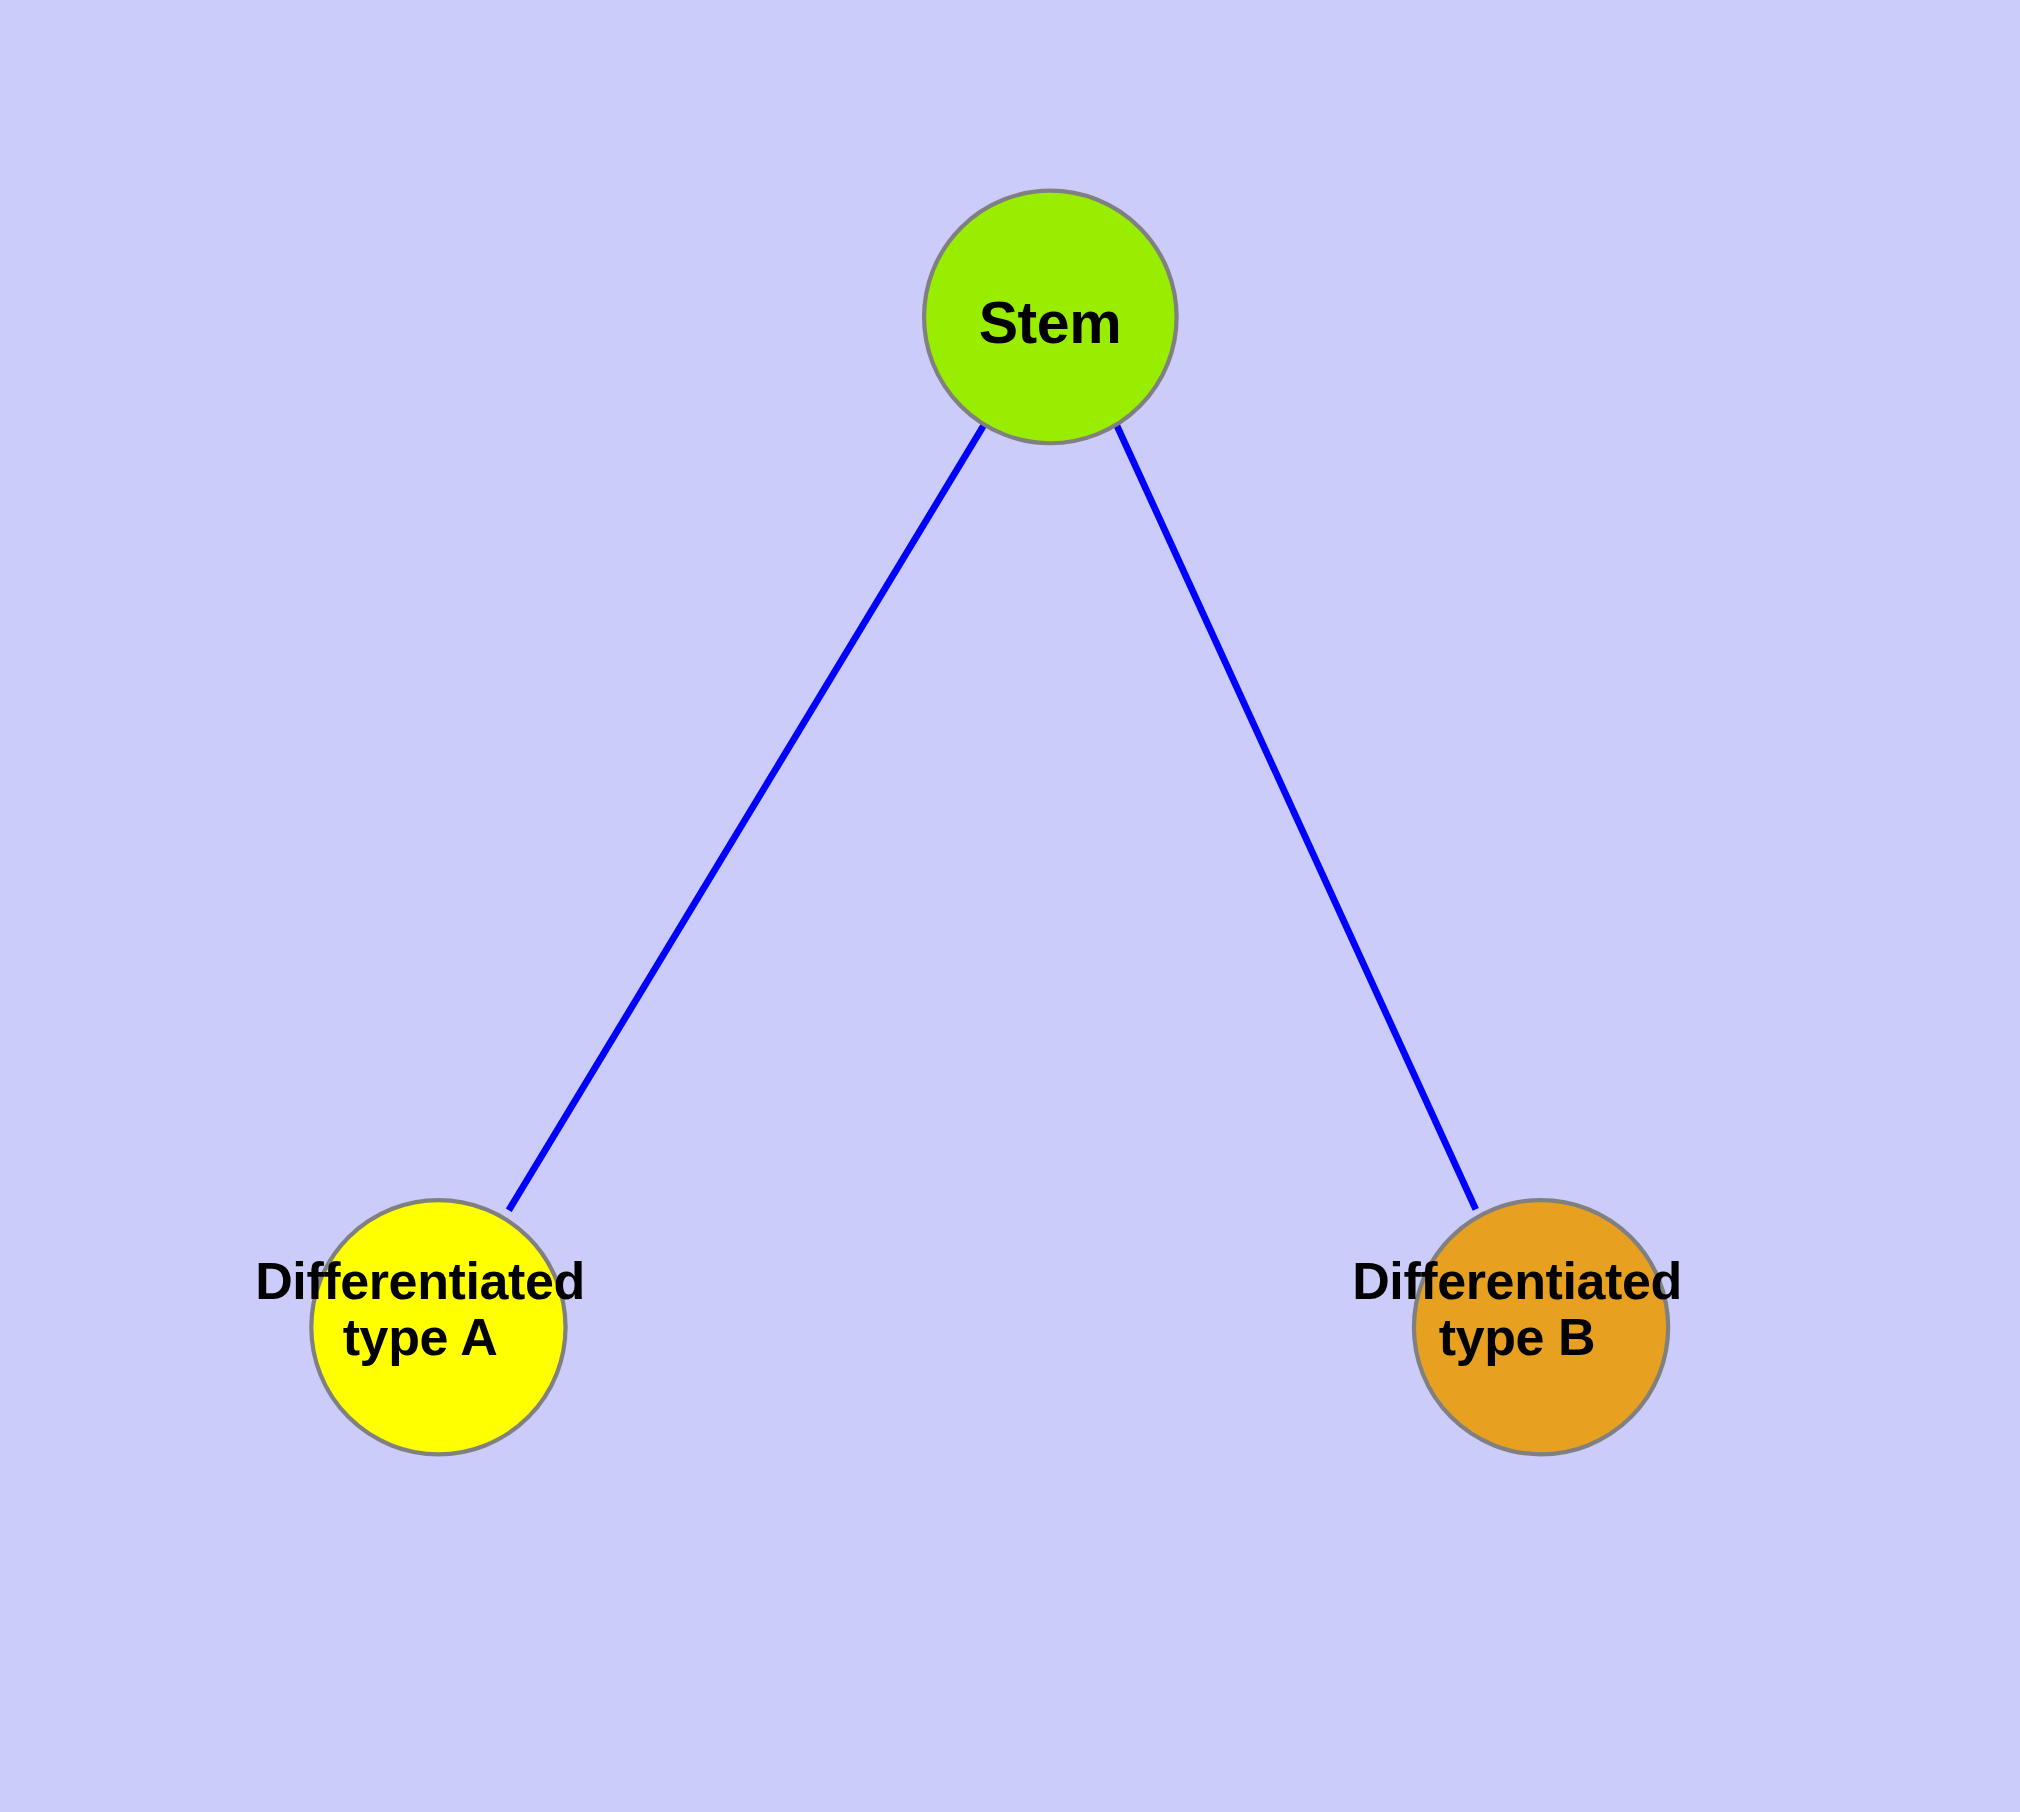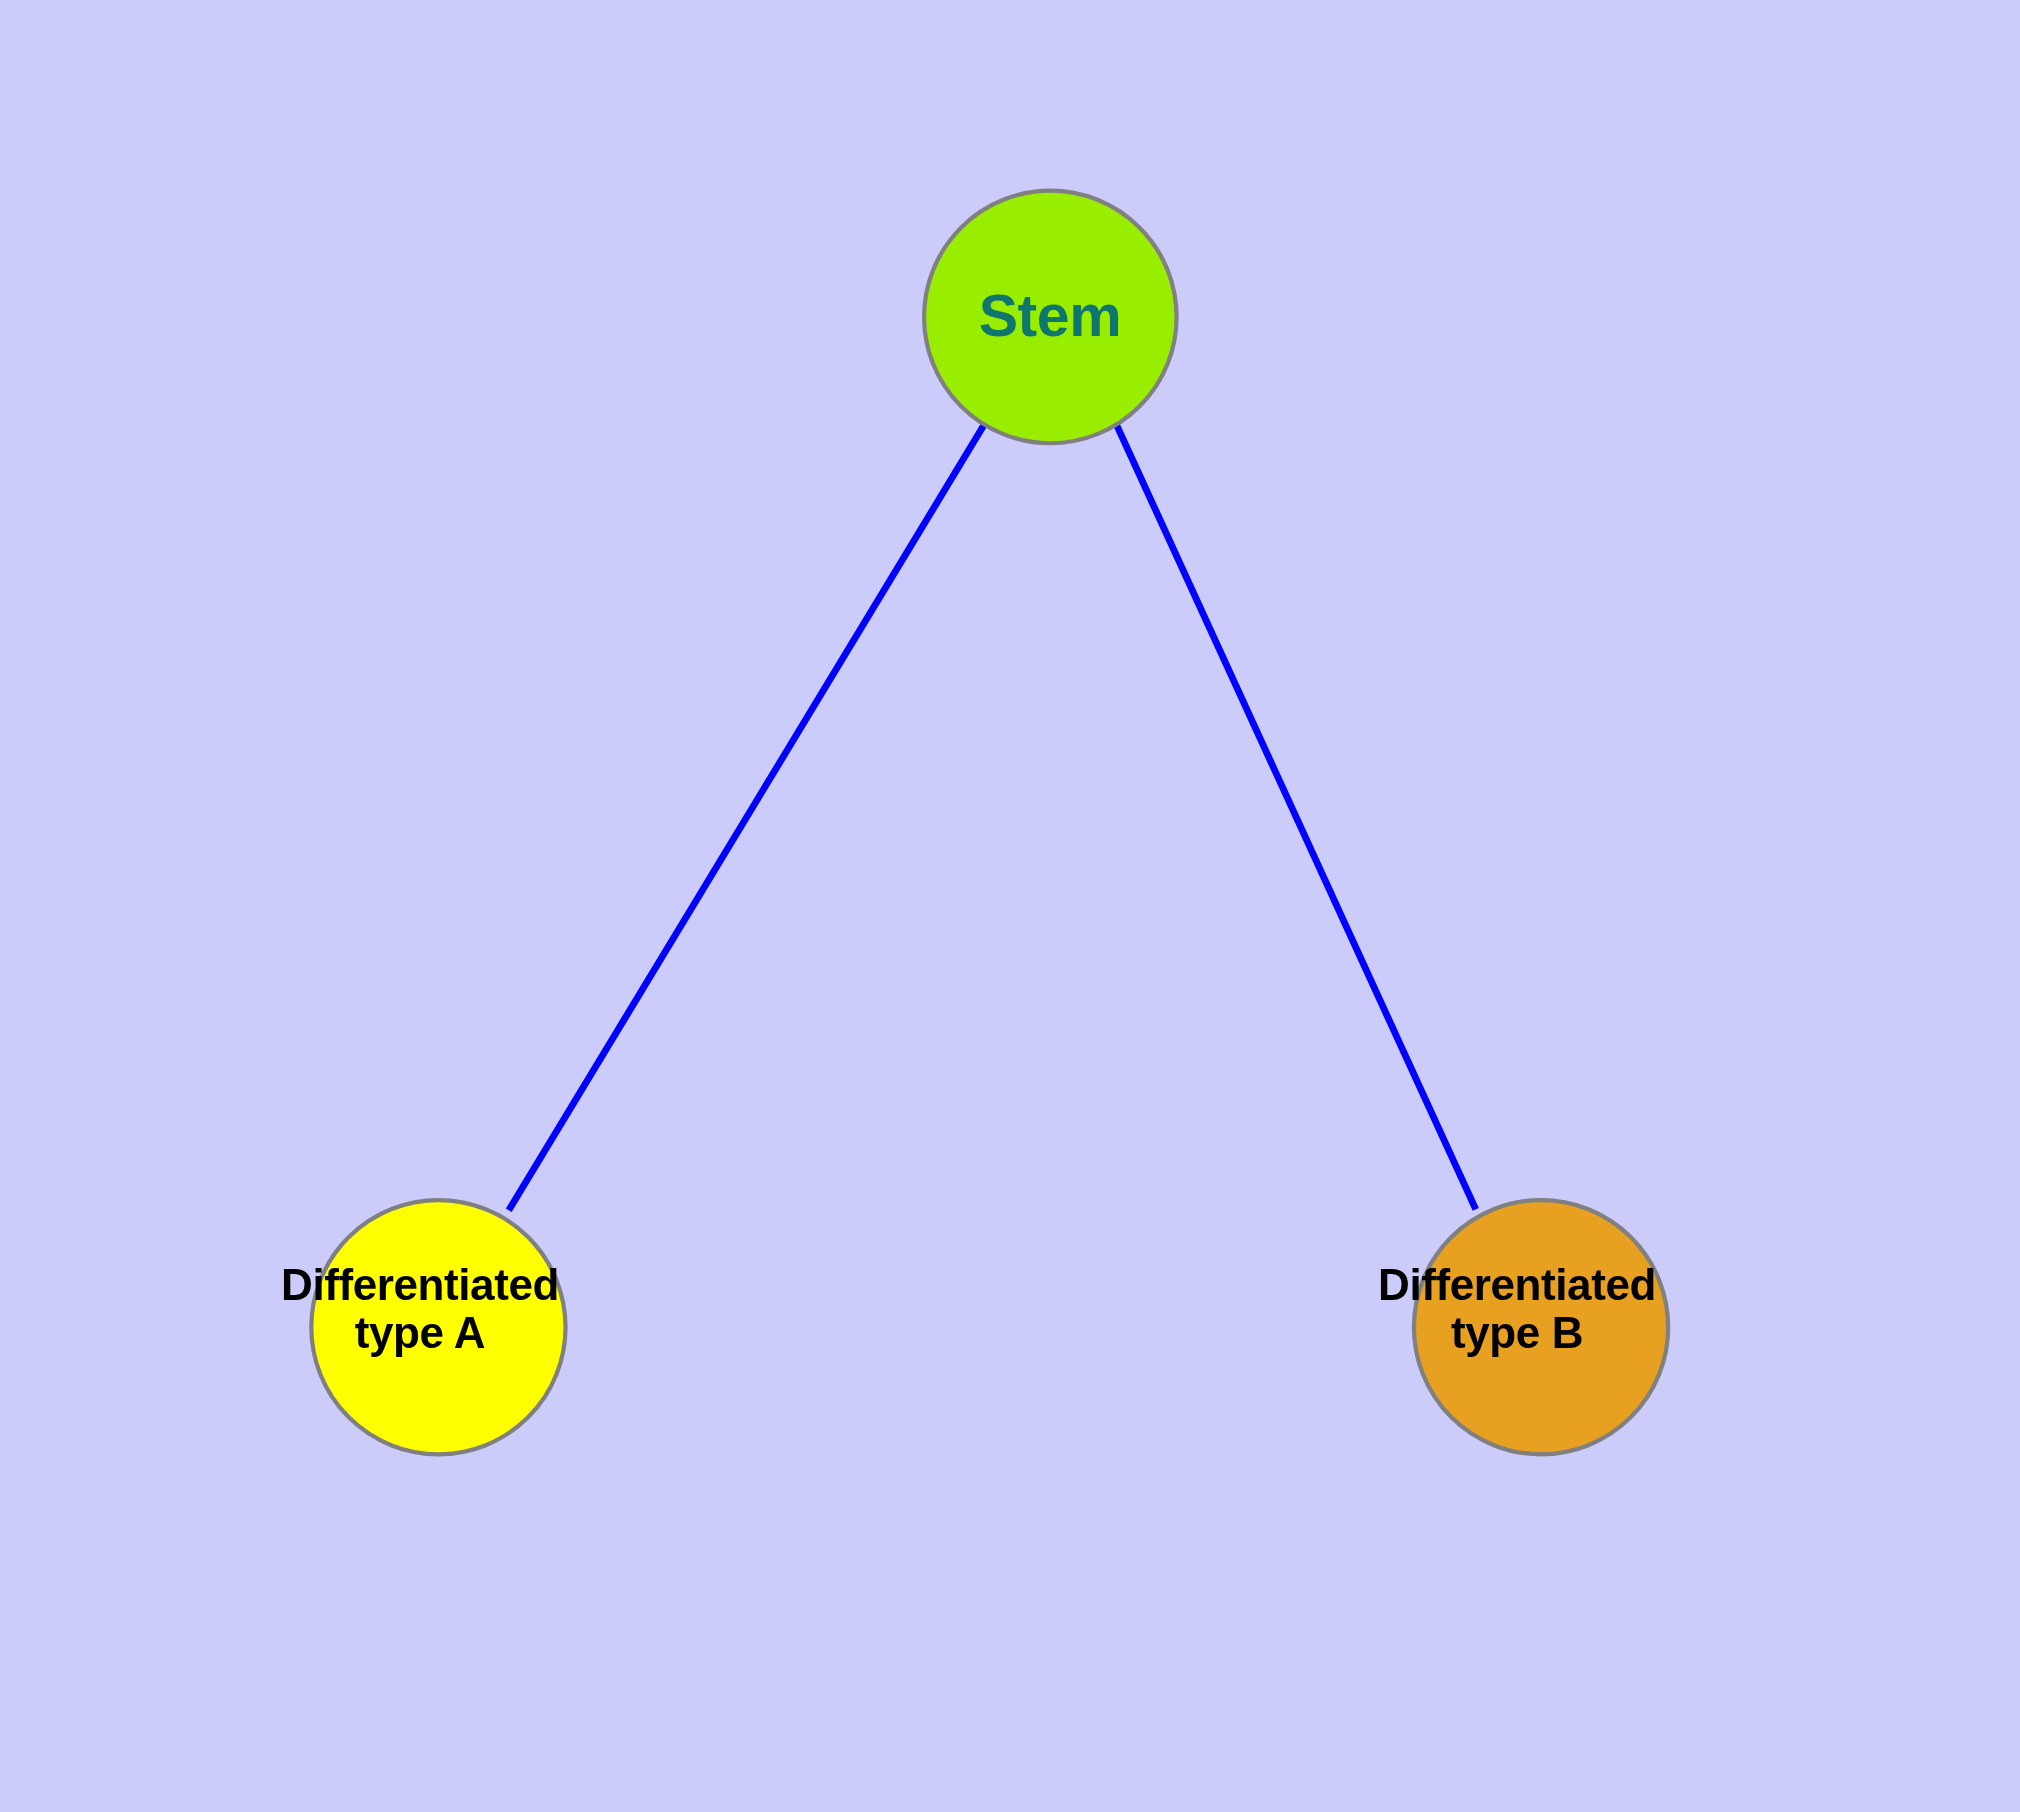--- a/index.html
+++ b/index.html
@@ -32,21 +32,21 @@
   .edge-line {
     stroke: #0000ff;
     stroke-width: 8;
     stroke-linecap: butt;
     fill: none;
   }
   .node-label {
     position: absolute;
     color: #000000;
     font-weight: bold;
-    font-size: 44px;
+    font-size: 52px;
     line-height: 1.08;
     text-align: center;
     white-space: pre;
     letter-spacing: -0.4px;
     transform: translate(-50%, -50%);
     pointer-events: none;
     font-family: "Liberation Sans", sans-serif;
   }
   .node-label.inner {
     font-size: 59px;
@@ -62,20 +62,20 @@
       <line class="edge-line" x1="1161" y1="501" x2="600" y2="1428" stroke="#0000ff" stroke-width="8"></line>
       <line class="edge-line" x1="1317" y1="501" x2="1741" y2="1427" stroke="#0000ff" stroke-width="8"></line>
     </g>
     <g>
       <circle class="node-circle" cx="1239" cy="374" r="149" fill="#99ee00" stroke="#808080" stroke-width="5"></circle>
       <circle class="node-circle" cx="517" cy="1566" r="150" fill="#ffff00" stroke="#808080" stroke-width="5"></circle>
       <circle class="node-circle" cx="1818" cy="1566" r="150" fill="#e8a020" stroke="#808080" stroke-width="5"></circle>
     </g>
   </svg>
 
-  <div class="node-label inner" style="left: 1050px; top: 317px; color: #0f766e;">Stem</div>
+  <div class="node-label inner" style="left: 1050px; top: 324px; color: #000000;">Stem</div>
   <div class="node-label" style="left: 420px; top: 1309px; color: rgb(0, 0, 0);">Differentiated
 type A</div>
   <div class="node-label" style="left: 1517px; top: 1309px; color: rgb(0, 0, 0);">Differentiated
 type B</div>
 
 </div>
 
 
 </body></html>

